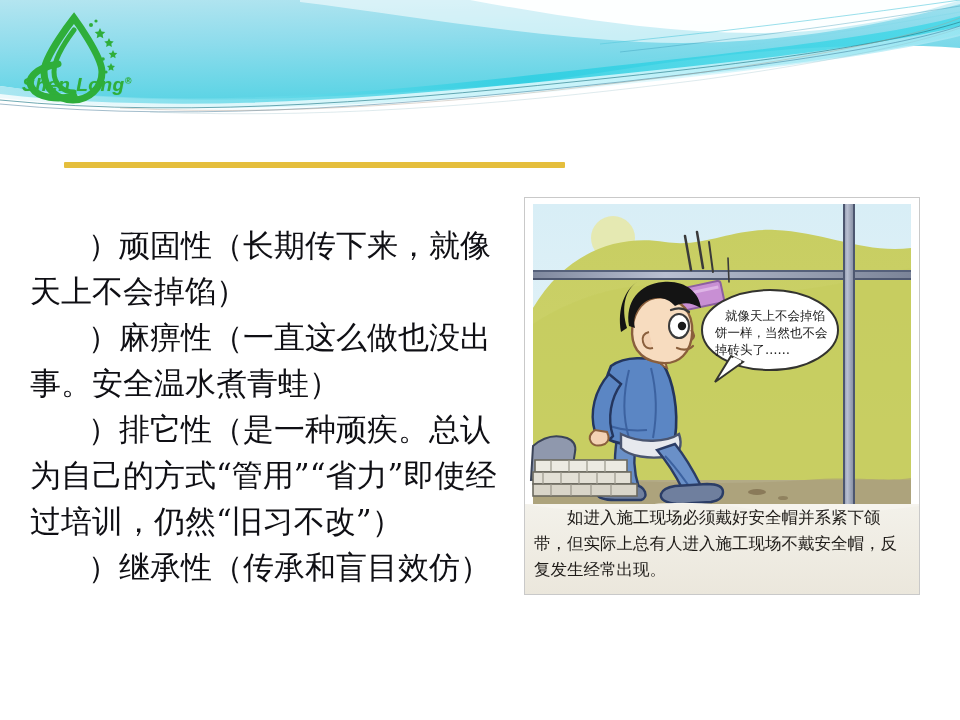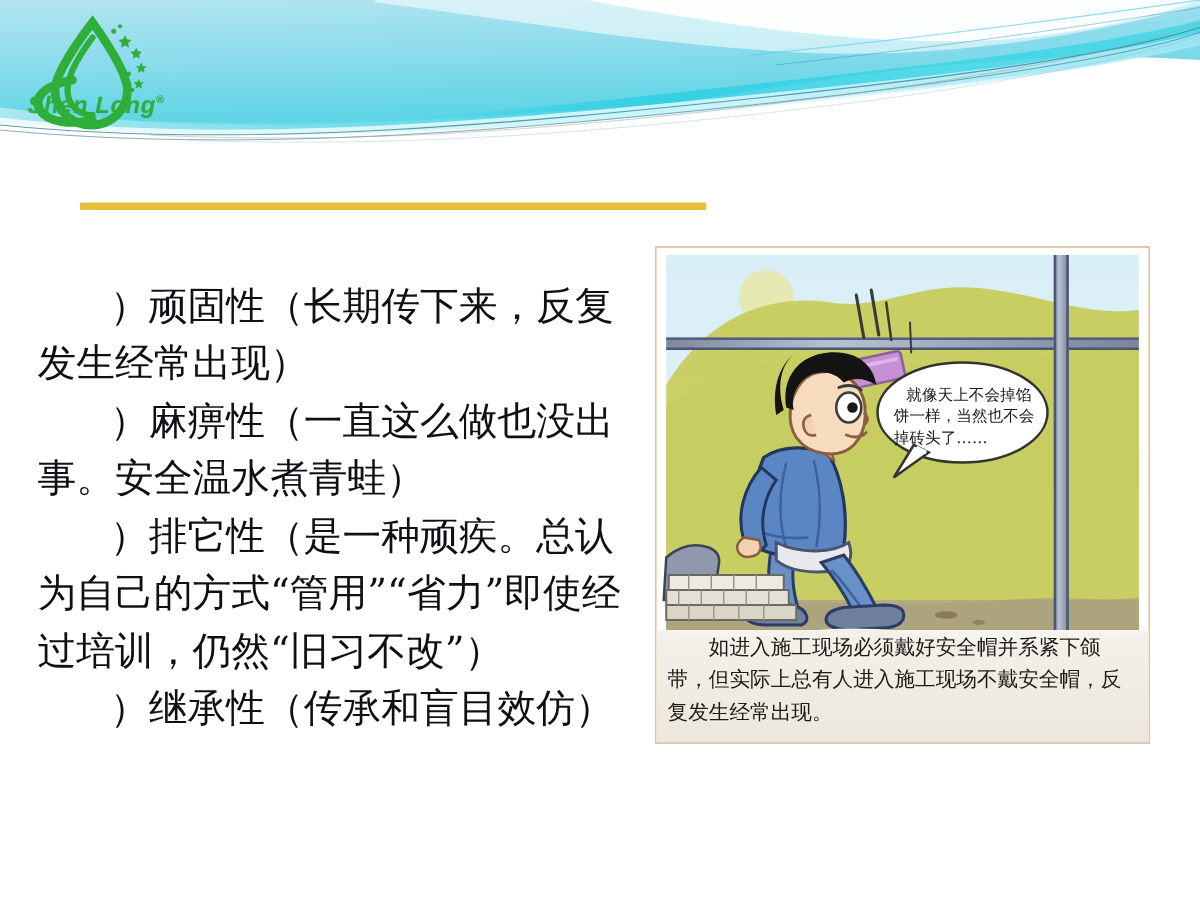--- a/index.html
+++ b/index.html
@@ -100,21 +100,21 @@
   }
 
   
   .illus {
     position: absolute;
     left: 524px;
     top: 197px;
     width: 396px;
     height: 398px;
     border: 1px solid #c9c9c9;
-    background: #fdba74;
+    background: #84cc16;
     overflow: hidden;
     box-sizing: border-box;
   }
   .illus svg { display: block; }
 
   .illus-caption {
     position: absolute;
     left: 534px;
     top: 505px;
     width: 378px;
@@ -191,21 +191,21 @@
         <circle cx="85" cy="47" r="1.8"></circle>
         <circle cx="88" cy="60" r="1.6"></circle>
       </g>
     </svg>
   </div>
   <div class="logo-wordmark"><span>Shen Long</span><sup>®</sup></div>
 
   <div class="title-rule"></div>
 
   <div class="body-text">
-    <p>）顽固性（长期传下来，反复发生经常出现）</p>
+    <p>）顽固性（长期传下来，就像天上不会掉馅）</p>
     <p>）麻痹性（一直这么做也没出事。安全温水煮青蛙）</p>
     <p>）排它性（是一种顽疾。总认为自己的方式“管用”“省力”即使经过培训，仍然“旧习不改”）</p>
     <p>）继承性（传承和盲目效仿）</p>
   </div>
 
   <div class="illus">
     <svg width="394" height="396" viewBox="0 0 394 396" xmlns="http://www.w3.org/2000/svg">
       <defs>
         <linearGradient id="skyG" x1="0" y1="0" x2="0" y2="1">
           <stop offset="0%" stop-color="#d8eef6"></stop>

